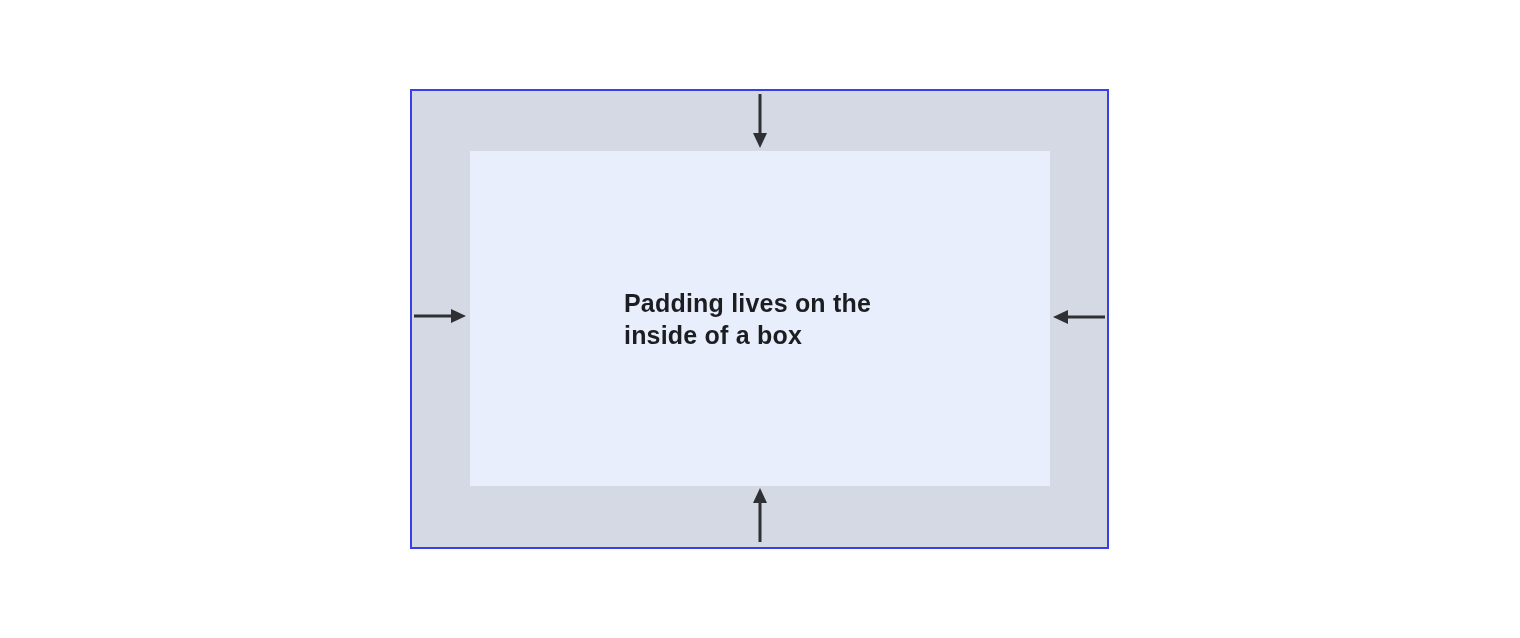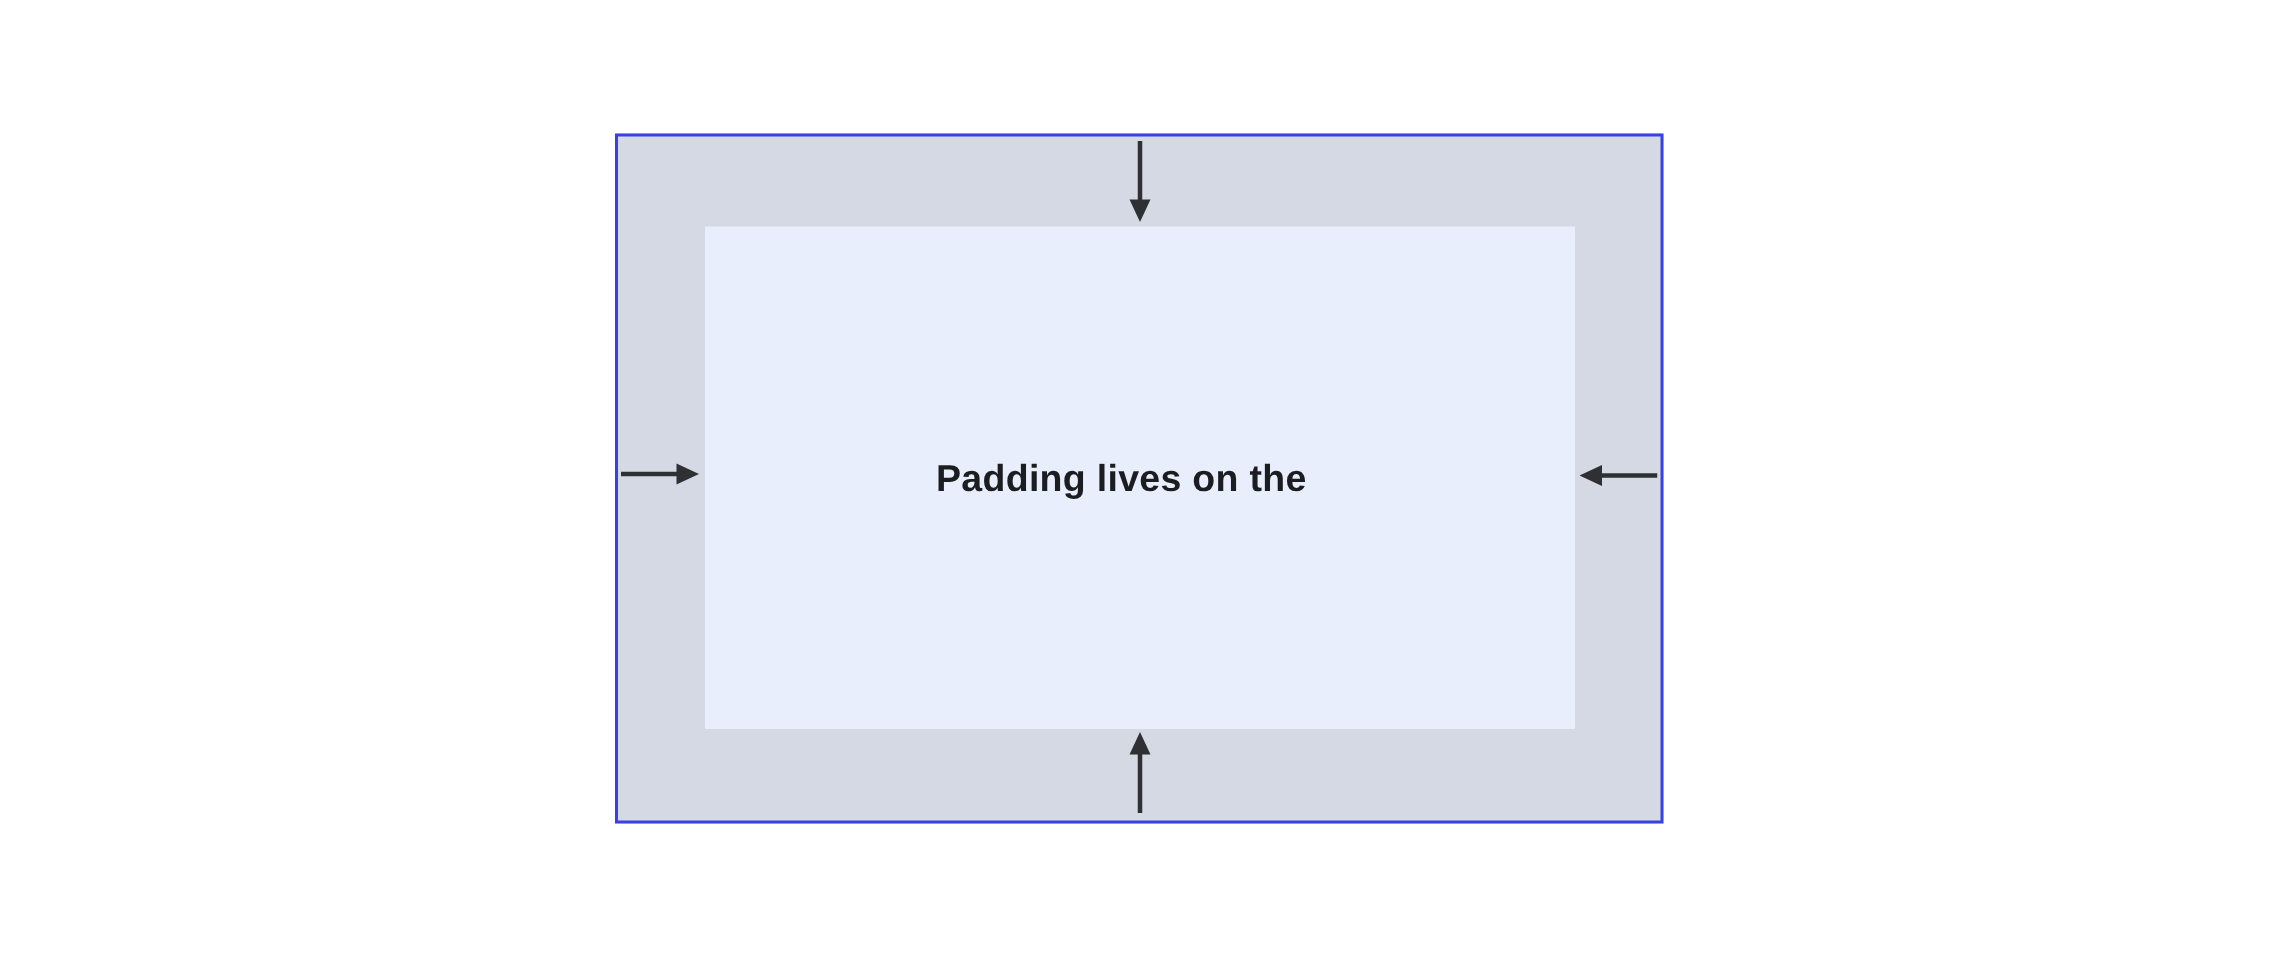--- a/index.html
+++ b/index.html
@@ -65,20 +65,21 @@
 </head>
 <body>
 
 <div class="canvas">
 
   <div class="outer-box"></div>
 
   <div class="content-box">
     <div class="label-block">
       <div>Padding lives on the</div>
+      <div>inside of a box</div>
     </div>
   </div>
 
   <svg class="arrow arrow-top" width="16" height="54" viewBox="0 0 16 54">
     <line x1="8" y1="0" x2="8" y2="42" stroke="var(--arrow_color)" stroke-width="3"></line>
     <polygon points="8,54 1,39 15,39" fill="var(--arrow_color)"></polygon>
   </svg>
 
   <svg class="arrow arrow-bottom" width="16" height="54" viewBox="0 0 16 54">
     <line x1="8" y1="54" x2="8" y2="12" stroke="var(--arrow_color)" stroke-width="3"></line>

